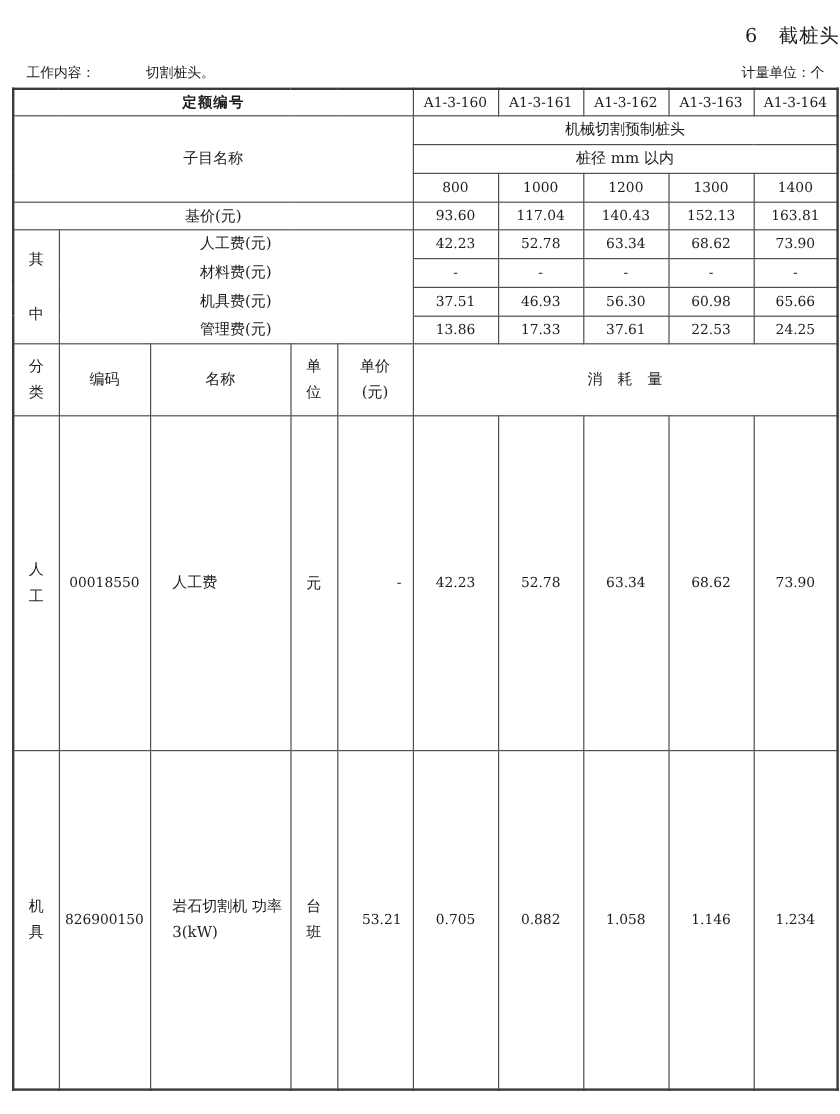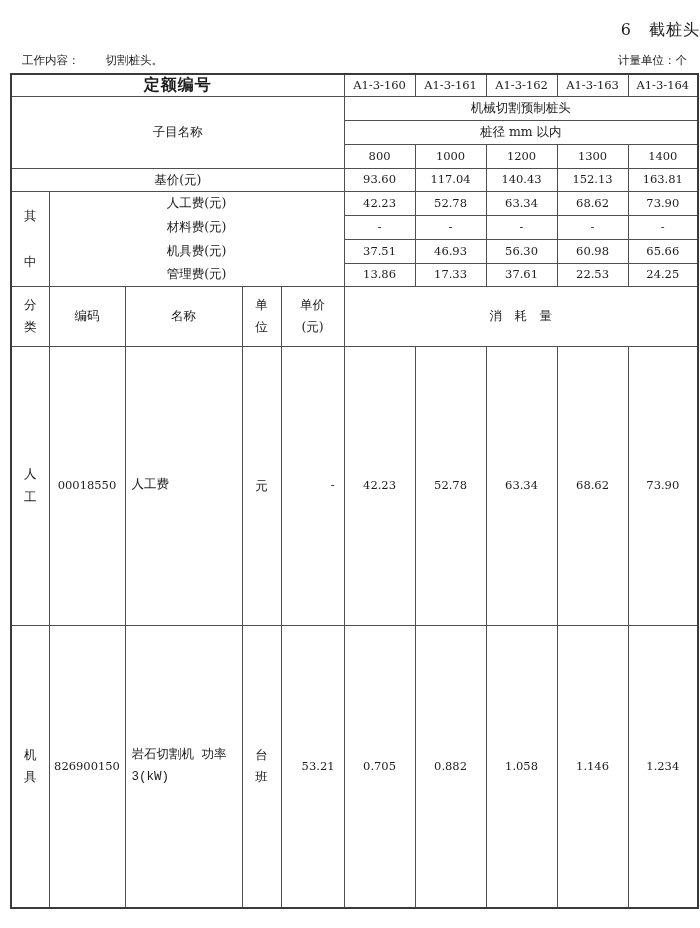--- a/index.html
+++ b/index.html
@@ -10,43 +10,43 @@
   }
   .title{
     text-align:right;padding-top:19px;font-size:16px;line-height:22px;
     letter-spacing:1px;
   }
   .meta{
     display:flex;justify-content:space-between;align-items:flex-end;
     margin:12px 13px 0 22px;font-size:11.5px;line-height:15px;
   }
   .meta-left{display:flex;align-items:center;}
-  .meta-content{margin-left:26px;}
+  .meta-content{margin-left:42px;}
   table{
     border-collapse:collapse;table-layout:fixed;
     width:687px;margin:5px 0 0 10px;
     border:2px solid #3a3a3a;
   }
   td{
     border:1px solid #4f4f4f;
     text-align:center;vertical-align:middle;
     font-size:11.5px;padding:0;overflow:hidden;
     line-height:1.25;
   }
   .h22{height:22px}.h24{height:24px}.h23{height:23px}
   .h60{height:60px}.h279{height:279px}.h283{height:283px}
   .cjk{font-size:12.5px;}
-  .hdr{font-weight:bold;font-size:16px;letter-spacing:1px;}
+  .hdr{font-weight:bold;font-size:12px;letter-spacing:1px;}
   .nb{border-top:none;border-bottom:none;margin-left:17px;}
   .vstack{
     height:92px;display:flex;flex-direction:column;
     justify-content:space-around;align-items:center;font-size:12.5px;
   }
   .stack2 div{line-height:1.8;}
-  .name{text-align:left;padding:0 4px 0 6px;line-height:1.8;font-size:12.5px;font-family:Liberation Mono, monospace;}
+  .name{text-align:left;padding:0 4px 0 18px;line-height:1.8;font-size:12.5px;}
   .price{text-align:right;padding-right:9px;}
 </style>
 </head>
 <body>
 
 <div class="title">6　截桩头</div>
 
 <div class="meta">
   <div class="meta-left">
     <span>工作内容：</span>

